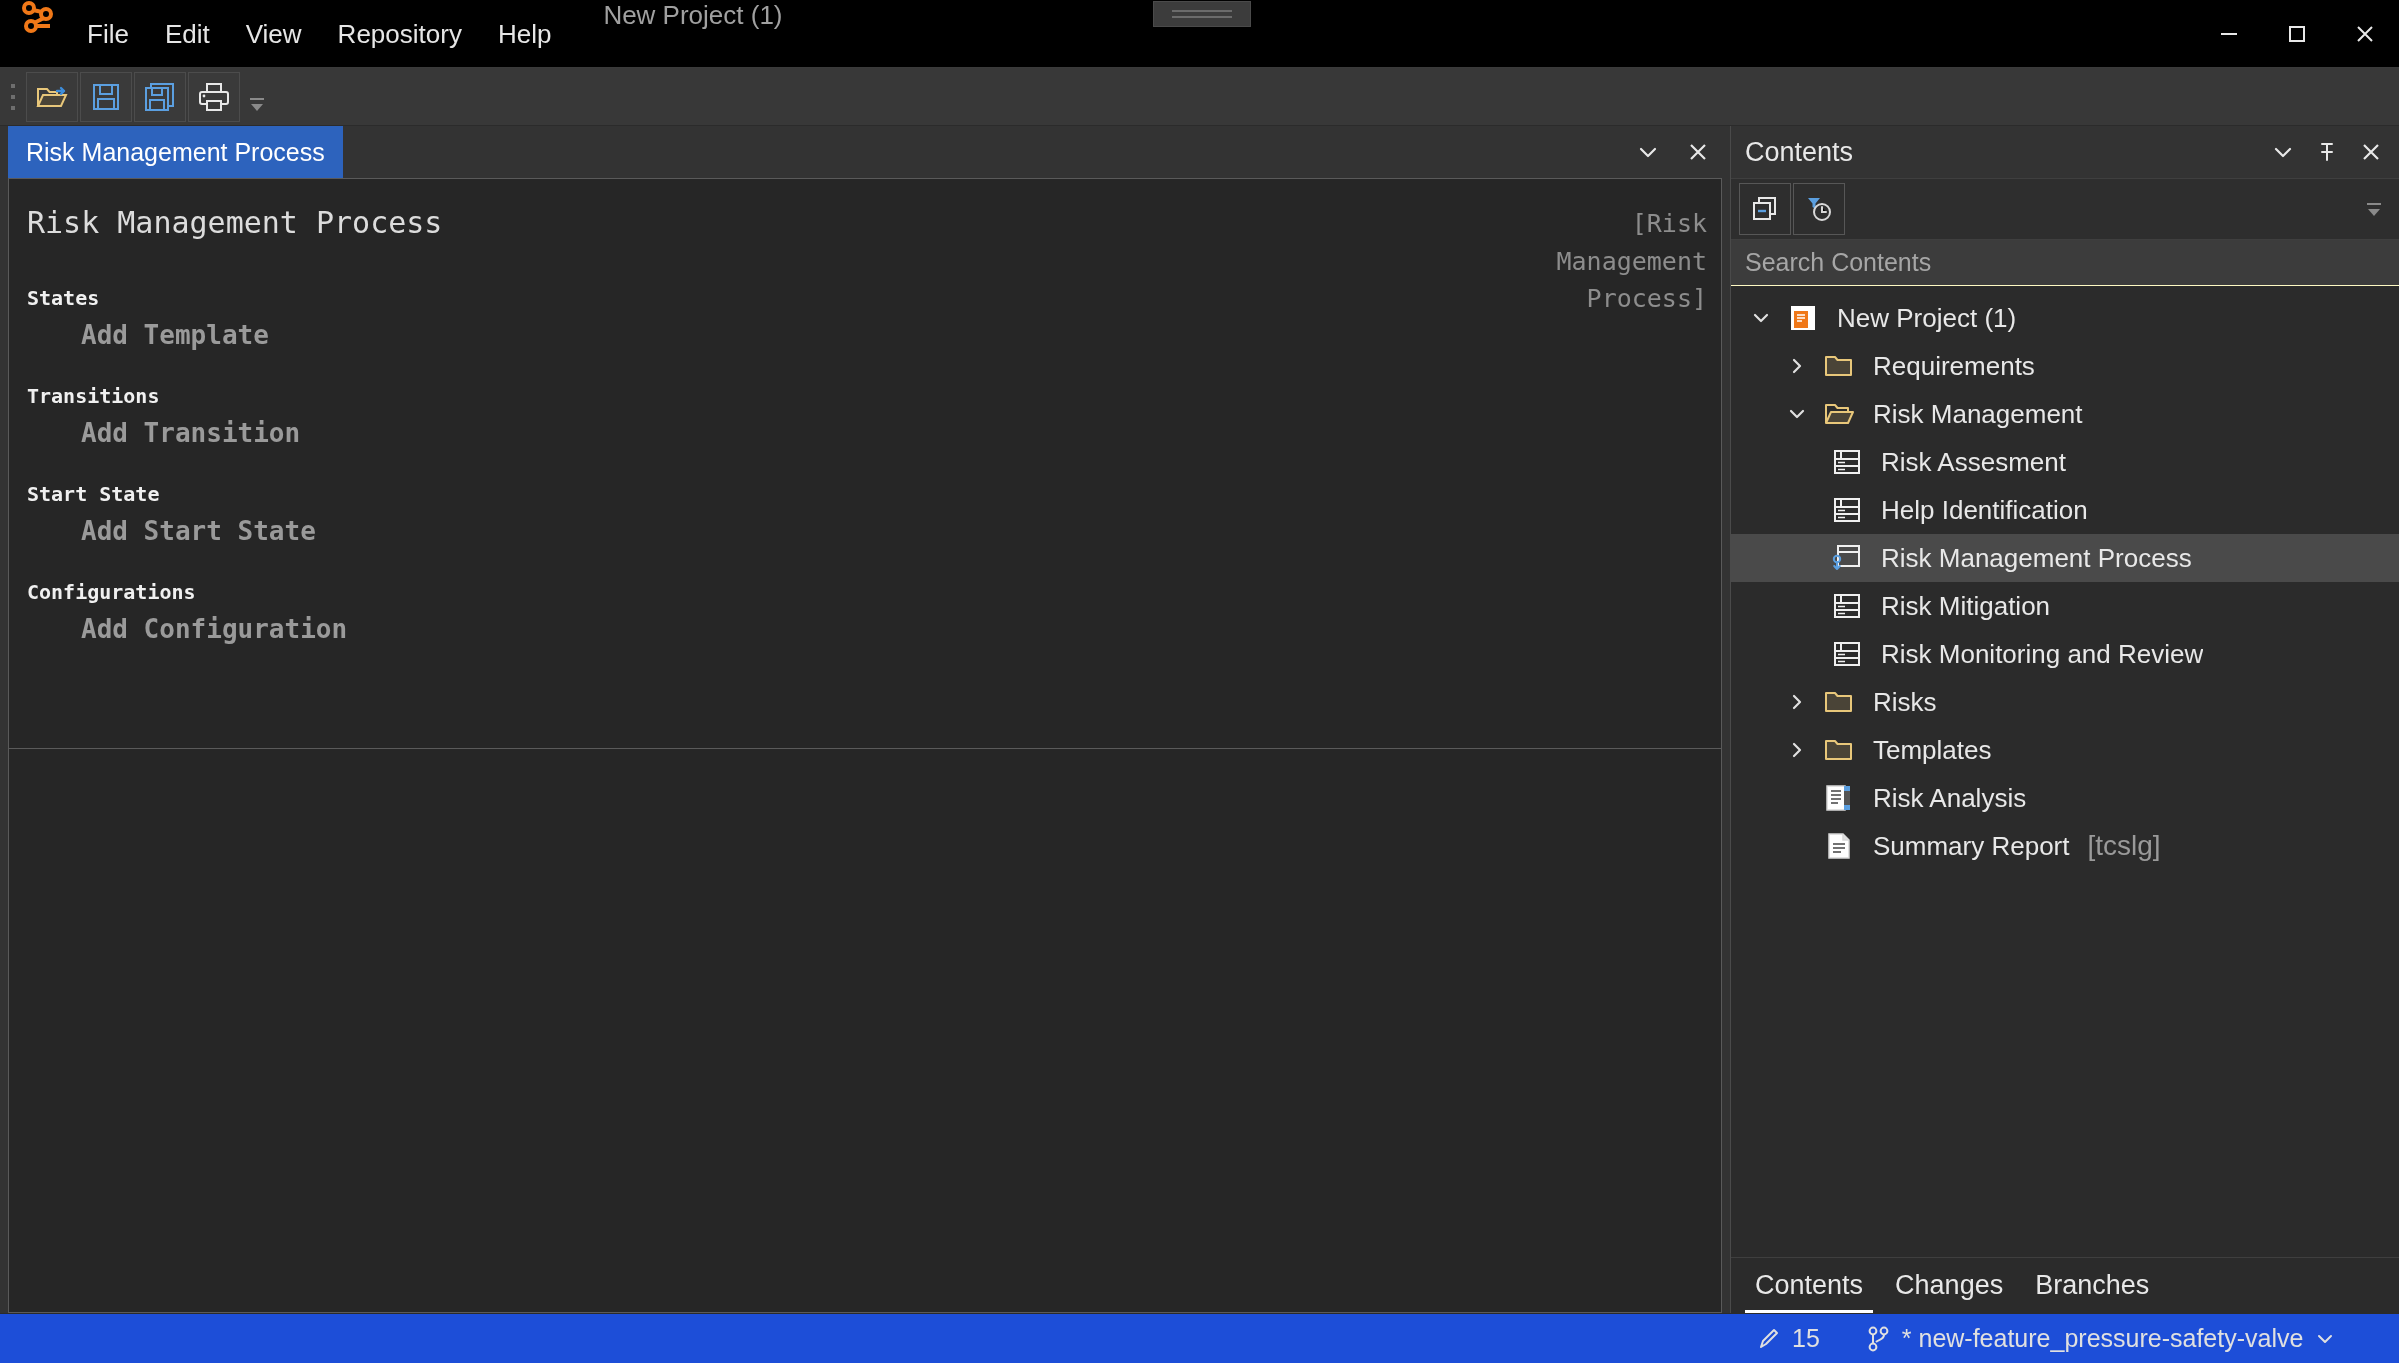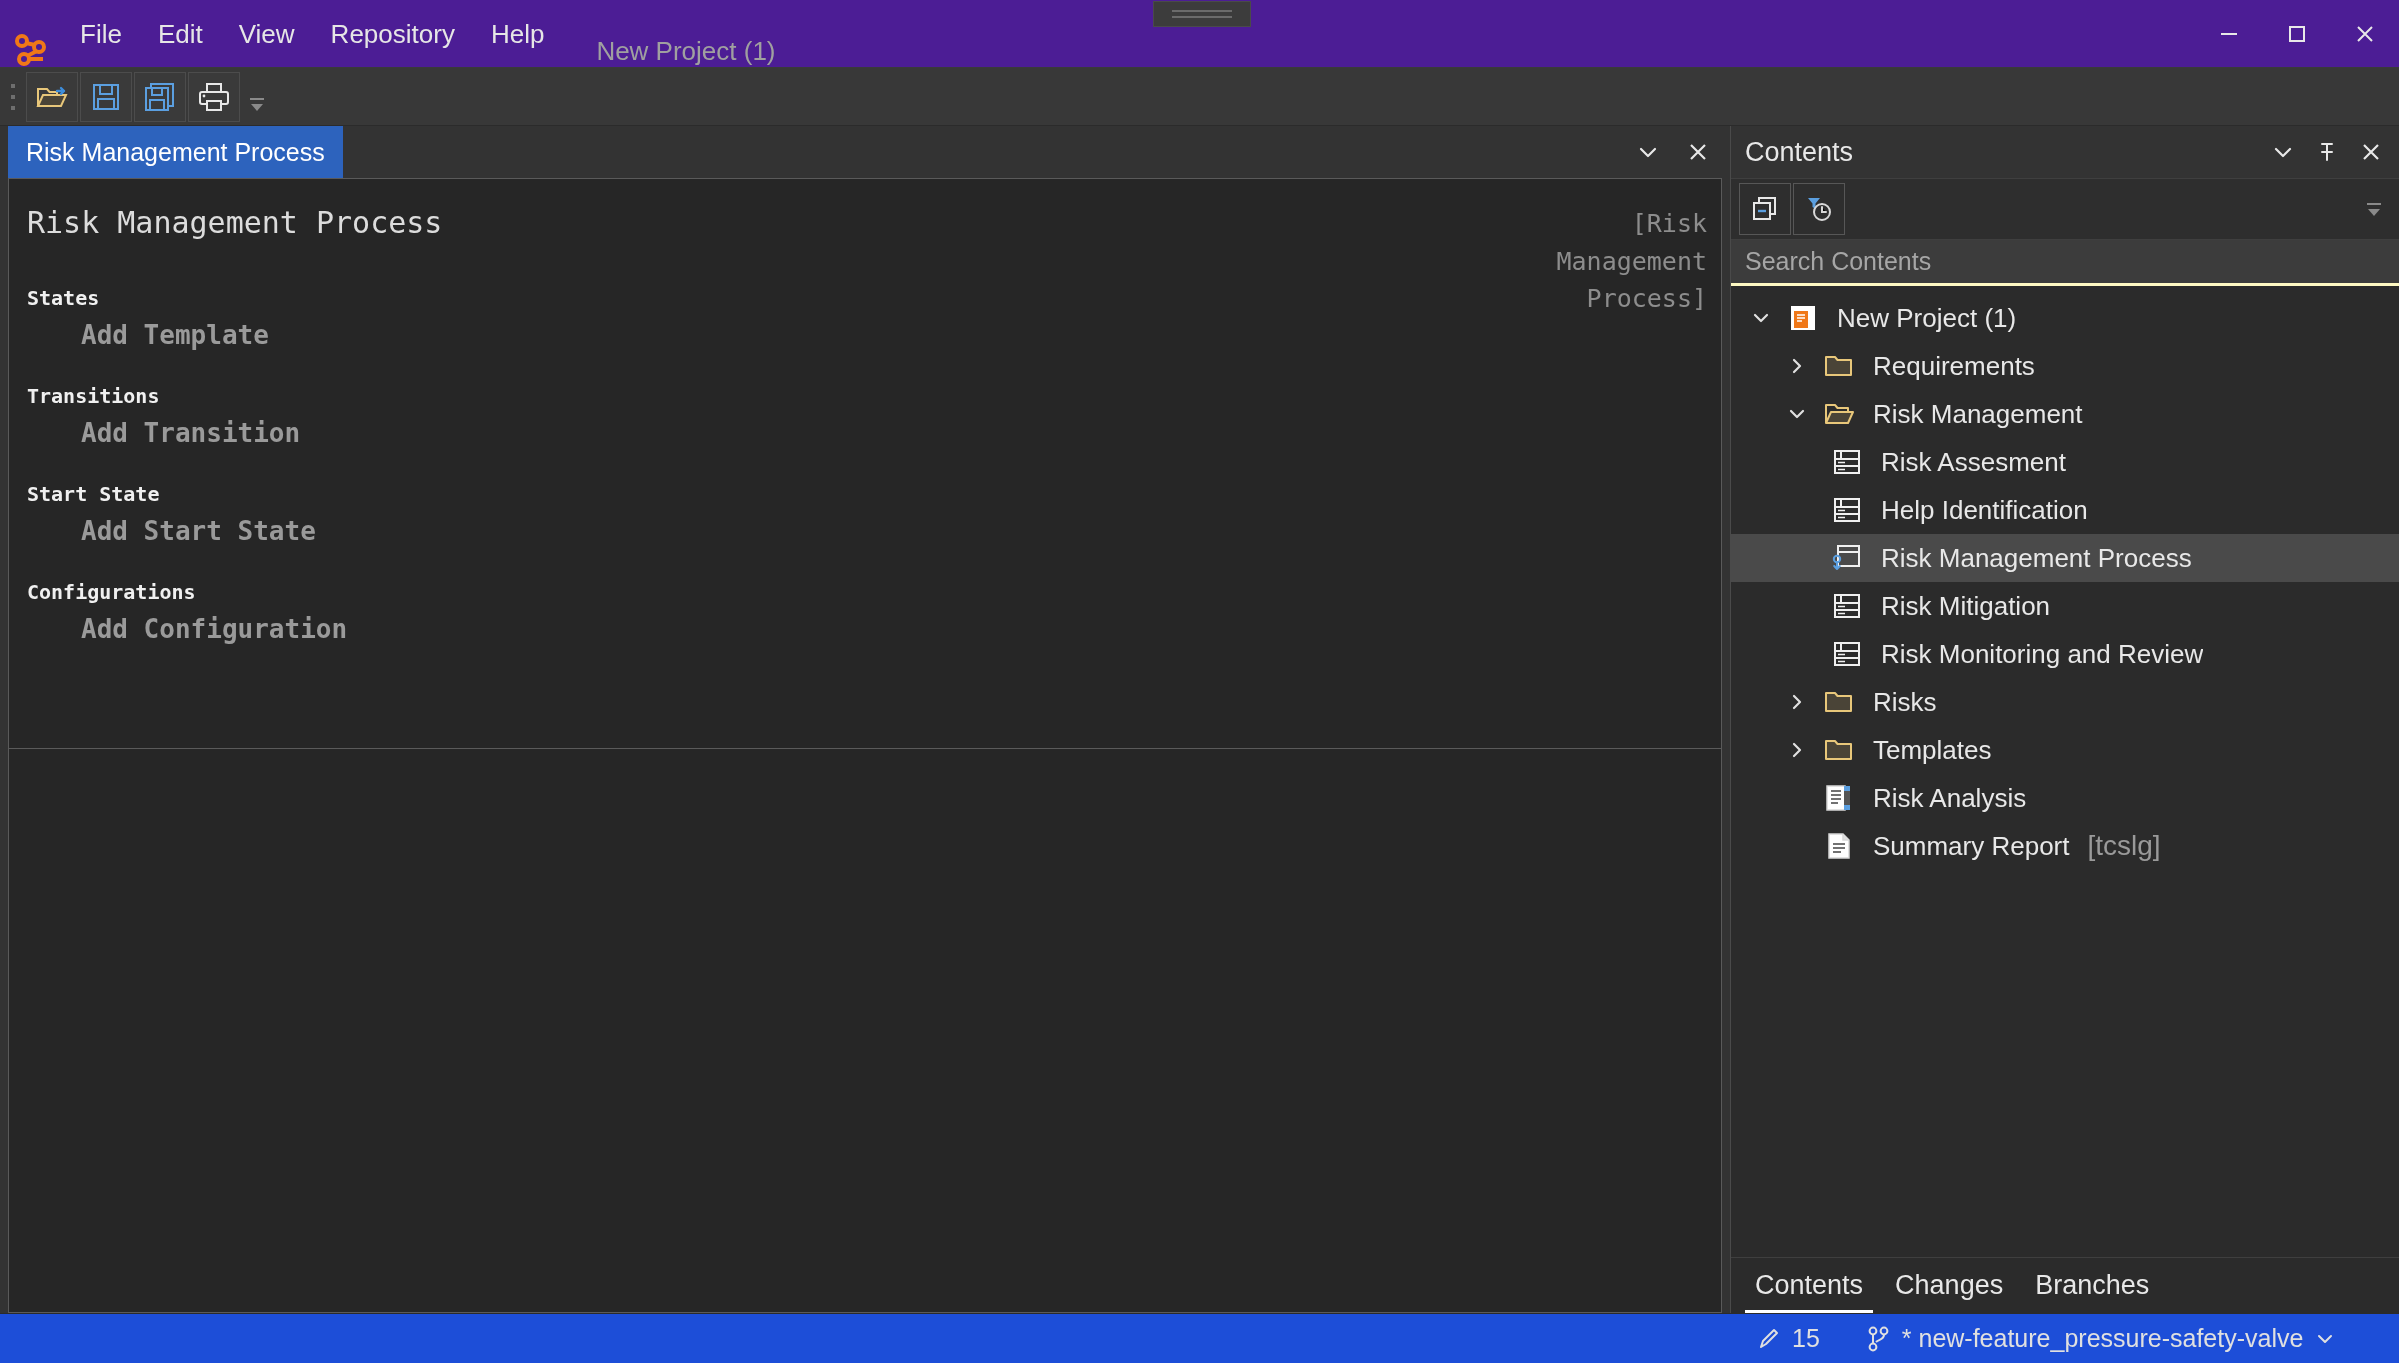--- a/index.html
+++ b/index.html
@@ -9,22 +9,22 @@
     font-family: "Liberation Sans", sans-serif;
     overflow: hidden;
   }
   .app {
     position: relative; width: 2399px; height: 1363px;
     background: #333333; display: flex; flex-direction: column;
   }
 
   
   .titlebar {
-    height: 68px; background: #4c1d95; display: flex; align-items: flex-end;
-    position: relative; flex: 0 0 68px; border-bottom: 1px solid #3a3a3a;
+    height: 68px; background: #000000; display: flex; align-items: flex-start;
+    position: relative; flex: 0 0 68px; border-bottom: 1px solid #3a3a3a; padding-left: 7px;
   }
   .logo { width: 62px; display:flex; align-items:center; justify-content:center; }
   .menu { display: flex; align-items: center; height: 100%; }
   .menu-item {
     color: #e6e6e6; font-size: 26px; padding: 0 18px; line-height: 68px;
     cursor: default; white-space: nowrap;
   }
   .proj-title { color: #a0a0a0; font-size: 26px; margin-left: 34px; white-space: nowrap; }
   .drag-handle {
     position: absolute; left: 1153px; top: 1px; width: 98px; height: 26px;
@@ -109,21 +109,21 @@
     border-top:1px solid #3f3f3f; border-bottom:1px solid #3f3f3f; padding-left: 8px;
   }
   .pt-btn {
     width: 52px;height:52px;display:flex;align-items:center;justify-content:center;
     border:1px solid #575757; background:#2e2e2e; margin-right: 2px;
   }
   .pt-overflow { margin-left:auto; width: 40px; display:flex;flex-direction:column;align-items:center;justify-content:center;gap:3px;padding-right:10px;}
 
   .search-box {
     height: 46px; background:#3c3c3c; display:flex; align-items:center;
-    padding: 0 14px; margin: 0; border-bottom: 3px solid #fef9c3;
+    padding: 0 14px; margin: 0; border-bottom: 1px solid #fef9c3;
   }
   .search-box input {
     background: transparent; border: none; outline: none; width: 100%;
     color:#dcdcdc; font-size: 25px; font-family:"Liberation Sans",sans-serif;
   }
   .search-box input::placeholder { color:#a6a6a6; }
 
   .tree { flex: 1; overflow: hidden; background:#2b2b2b; padding-top: 8px; }
   .tree-row {
     display:flex; align-items:center; height: 48px; padding-right: 8px;

